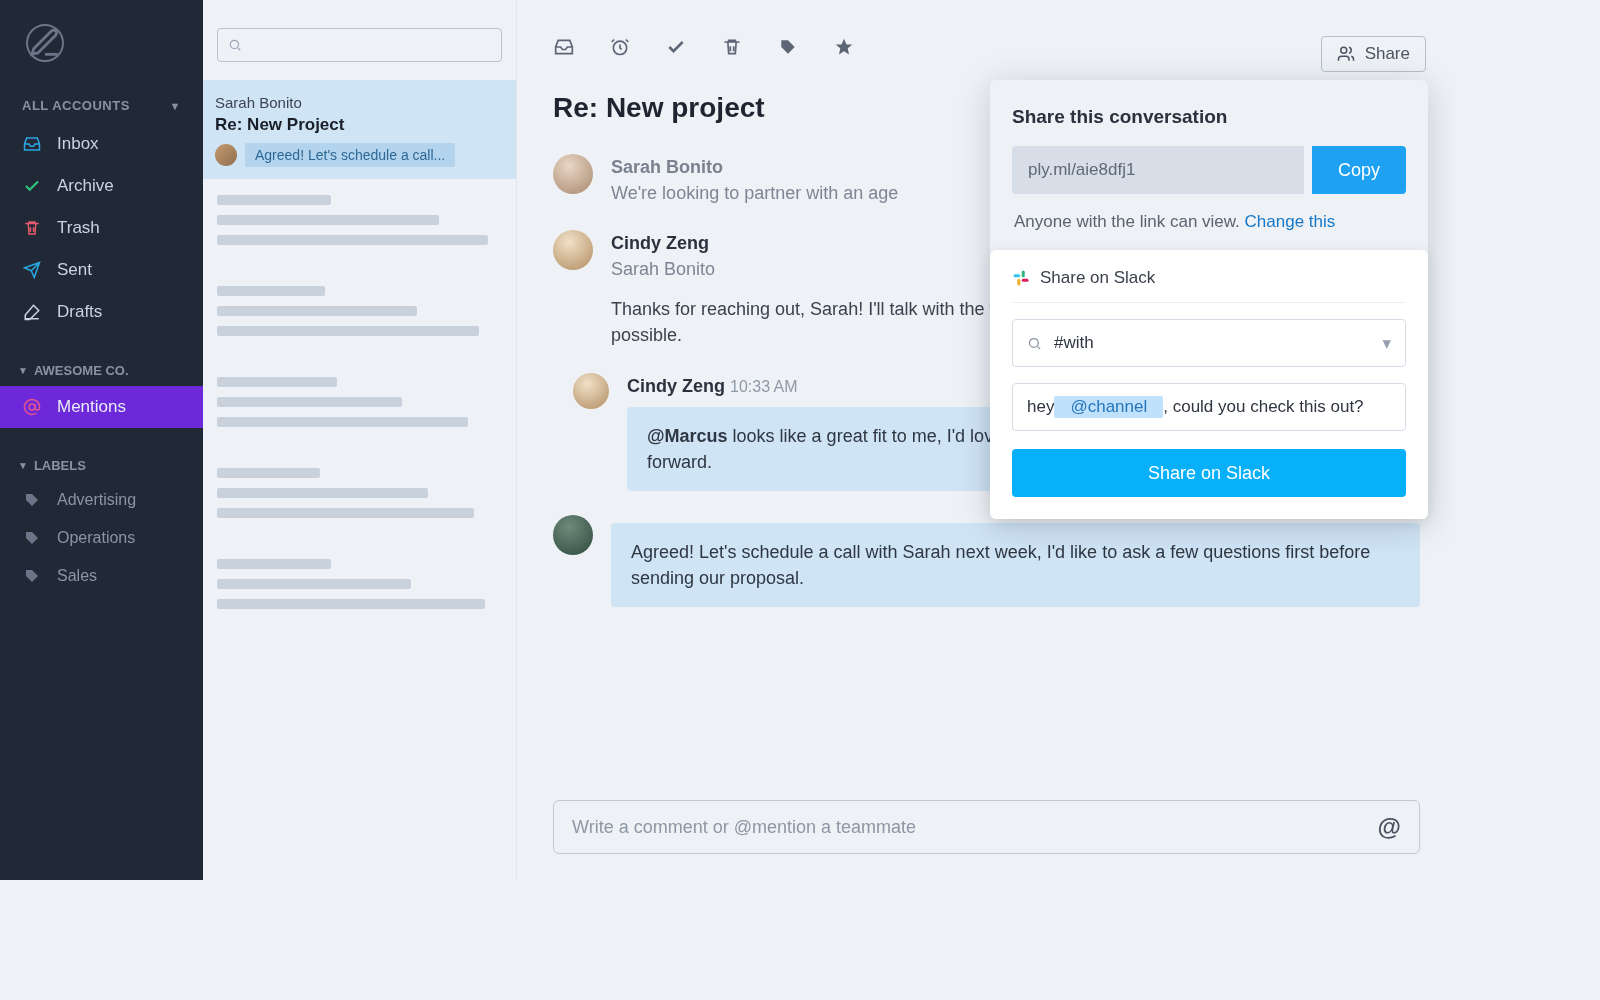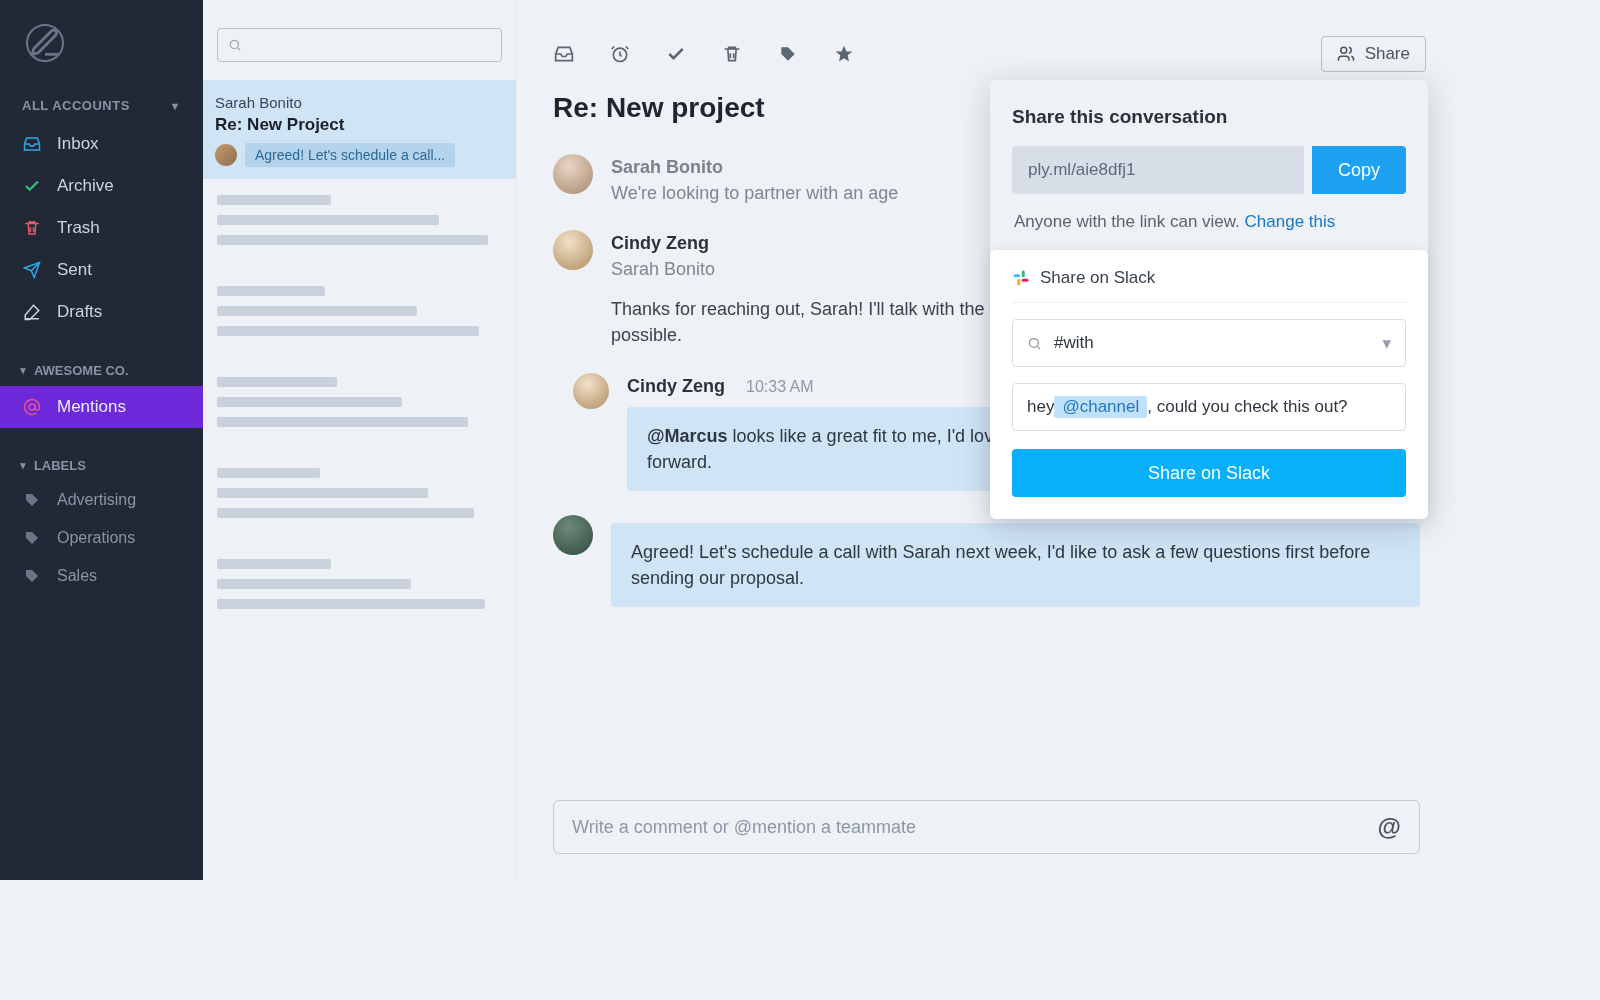--- a/index.html
+++ b/index.html
@@ -23,53 +23,53 @@
   .convo-card { padding:14px 12px 12px 12px; background:#cfe4f5; }
   .convo-from { font-size:15px; font-weight:500; color:#3c4553; }
   .convo-subj { font-size:17px; font-weight:700; color:#1a1f28; margin:4px 0 8px 0;}
   .chip-line { display:flex; align-items:center; gap:8px;}
   .chip-line .mini-avatar{width:22px;height:22px;border-radius:50%;background:linear-gradient(135deg,#c49a6c,#8f6e52);}
   .chip { background:#b4d3ed; color:#2c6896; font-size:14px; font-weight:500; padding:4px 10px; border-radius:2px; white-space:nowrap; overflow:hidden; text-overflow:ellipsis;}
   .placeholder-set { padding:16px 14px 14px 14px; border-bottom:1px solid #eef1f500;}
   .ph-line { height:10px; border-radius:2px; background:#c9d1dc; margin-bottom:10px;}
   
   .main { flex:1; display:flex; flex-direction:column; position:relative; }
-  .toolbar { display:flex; align-items:center; justify-content:space-between; padding:36px 30px 10px 36px;}
+  .toolbar { display:flex; justify-content:space-between; padding:36px 30px 10px 36px;}
   .toolbar-left { display:flex; gap:34px; color:#5c6674; }
   .tb-ico { width:22px;height:22px; color:#5c6674; cursor:pointer; display:flex;align-items:center;justify-content:center;}
   .tb-ico svg{width:20px;height:20px;}
   .share-btn { display:flex; align-items:center; gap:10px; border:1px solid #b6bfcb; border-radius:4px; padding:7px 15px; font-size:17px; color:#4b5562; cursor:pointer; background:transparent;}
   .thread-title { font-size:28px; font-weight:700; color:#1e2530; padding:10px 36px 24px 36px; }
   .msg { display:flex; gap:18px; padding:6px 36px 18px 36px; }
   .avatar { width:40px; height:40px; border-radius:50%; flex:none; }
   .msg .body { flex:1; font-size:18px; line-height:1.45;}
   .msg .name { font-weight:700; font-size:18px; color:#2b323e; }
   .msg .name.muted{color:#7a828f;}
   .msg .sub { color:#7e8694; font-size:18px; }
   .msg .text { color:#3b424e; margin-top:2px;}
-  .ts { color:#9099a7; font-size:16px; font-weight:500; margin-left:16px;}
+  .ts { color:#9099a7; font-size:16px; font-weight:500; }
   .bubble { background:#cfe4f5; border-radius:4px; padding:16px 20px; margin-top:8px; color:#2f3743; font-size:18px; line-height:1.45;}
   .bubble .mention{font-weight:700;}
   .compose-wrap{ padding: 12px 36px 26px 36px; margin-top:auto;}
   .compose { border:1px solid #c2cad6; border-radius:6px; height:54px; display:flex; align-items:center; justify-content:space-between; padding:0 18px; color:#8e97a5; font-size:18px;}
   
   .popover { position:absolute; top:80px; right:28px; width:438px; background:#eef1f5; border-radius:6px; box-shadow:0 6px 34px rgba(20,30,50,.18); padding:20px 22px 0 22px; }
   .pop-title { font-size:19px; font-weight:600; color:#2a313d; margin-bottom:18px; margin-top:6px;}
   .link-row { display:flex; gap:8px; }
   .link-box { flex:1; background:#d8dee7; border-radius:4px 0 0 4px; padding:14px 16px; font-size:17px; color:#606977;}
   .copy-btn { background:#1ea1f2; color:#fff; font-size:18px; font-weight:500; padding:0 26px; border:none; border-radius:0 4px 4px 0; cursor:pointer;}
   .perm-line { font-size:17px; color:#5b6370; margin:18px 2px 18px 2px;}
   .perm-line a{ color:#1678c7; font-weight:500; text-decoration:none; cursor:pointer;}
   .slack-card { background:#fff; border-radius:6px; margin:0 -22px; padding:18px 22px 22px 22px; box-shadow:0 2px 14px rgba(20,30,50,.10);}
   .slack-head { display:flex; align-items:center; gap:10px; font-size:17px; font-weight:500; color:#3a414d; padding-bottom:14px; border-bottom:1px solid #edf0f4;}
   .slack-logo{width:18px;height:18px;}
   .channel-box, .msg-box { border:1px solid #d7dde6; border-radius:4px; height:48px; display:flex; align-items:center; padding:0 14px; font-size:17px; color:#2f3641; margin-top:16px; position:relative;}
   .channel-box svg{width:15px;height:15px; color:#8a93a1; margin-right:12px;}
   .channel-box .drop{position:absolute; right:14px; color:#969fad;}
-  .msg-box .highlight{ background:#bfe1fb; color:#2477bd; padding:1px 8px; border-radius:2px;}
+  .msg-box .highlight{ background:#bfe1fb; color:#2477bd; padding:1px 16px; border-radius:2px;}
   .slack-btn { width:100%; height:48px; margin-top:18px; background:#07b0f8; color:#fff; font-size:18px; font-weight:500; border:none; border-radius:4px; cursor:pointer;}
   
   .av-sarah{background:radial-gradient(circle at 40% 30%, #e8d6c6, #a9886d);}
   .av-cindy{background:radial-gradient(circle at 40% 30%, #f1e1c8, #b08c60);}
   .av-marcus{background:radial-gradient(circle at 40% 30%, #6e8a7a, #2e4a3e);}
 </style>
 </head>
 <body>
 
 <aside class="sidebar">

